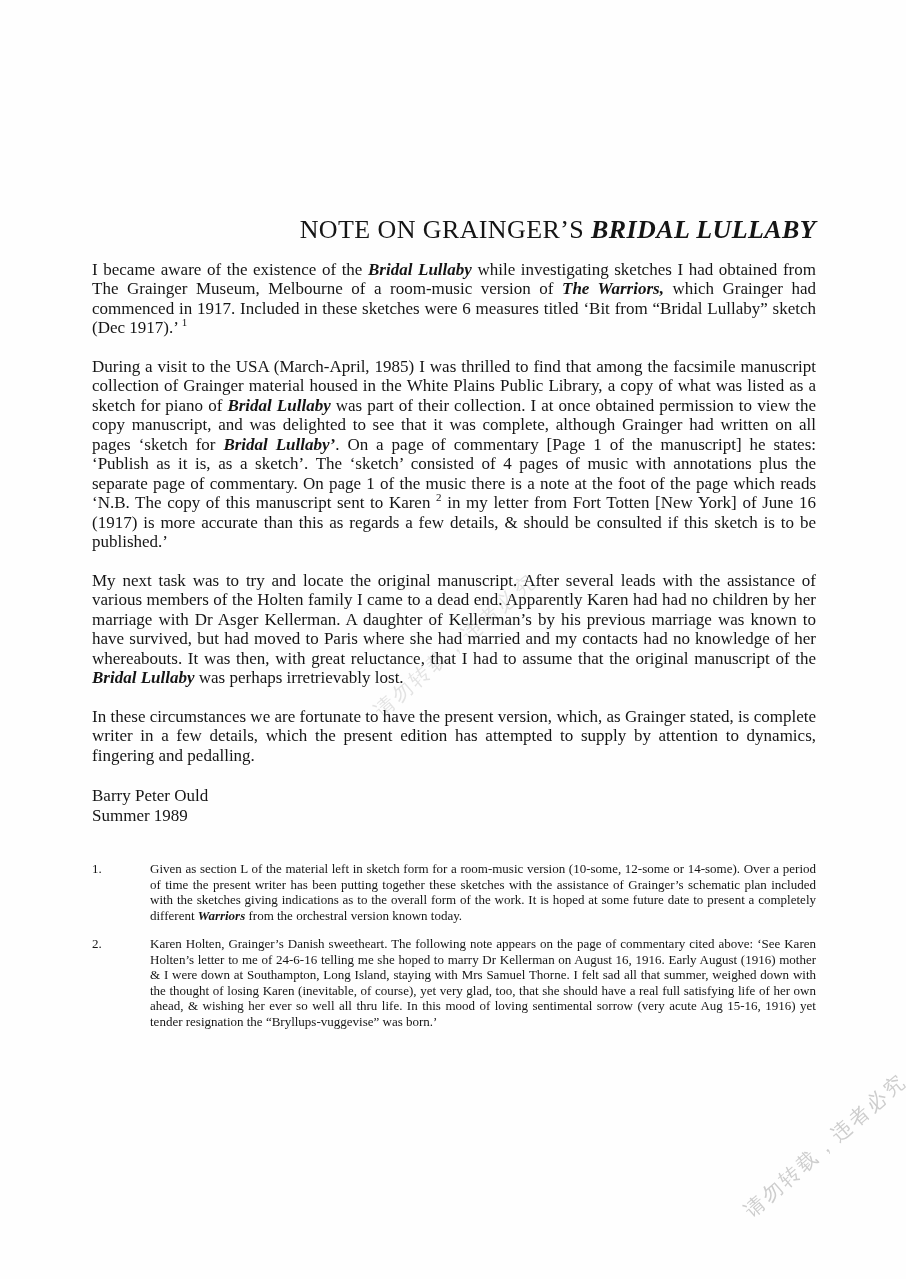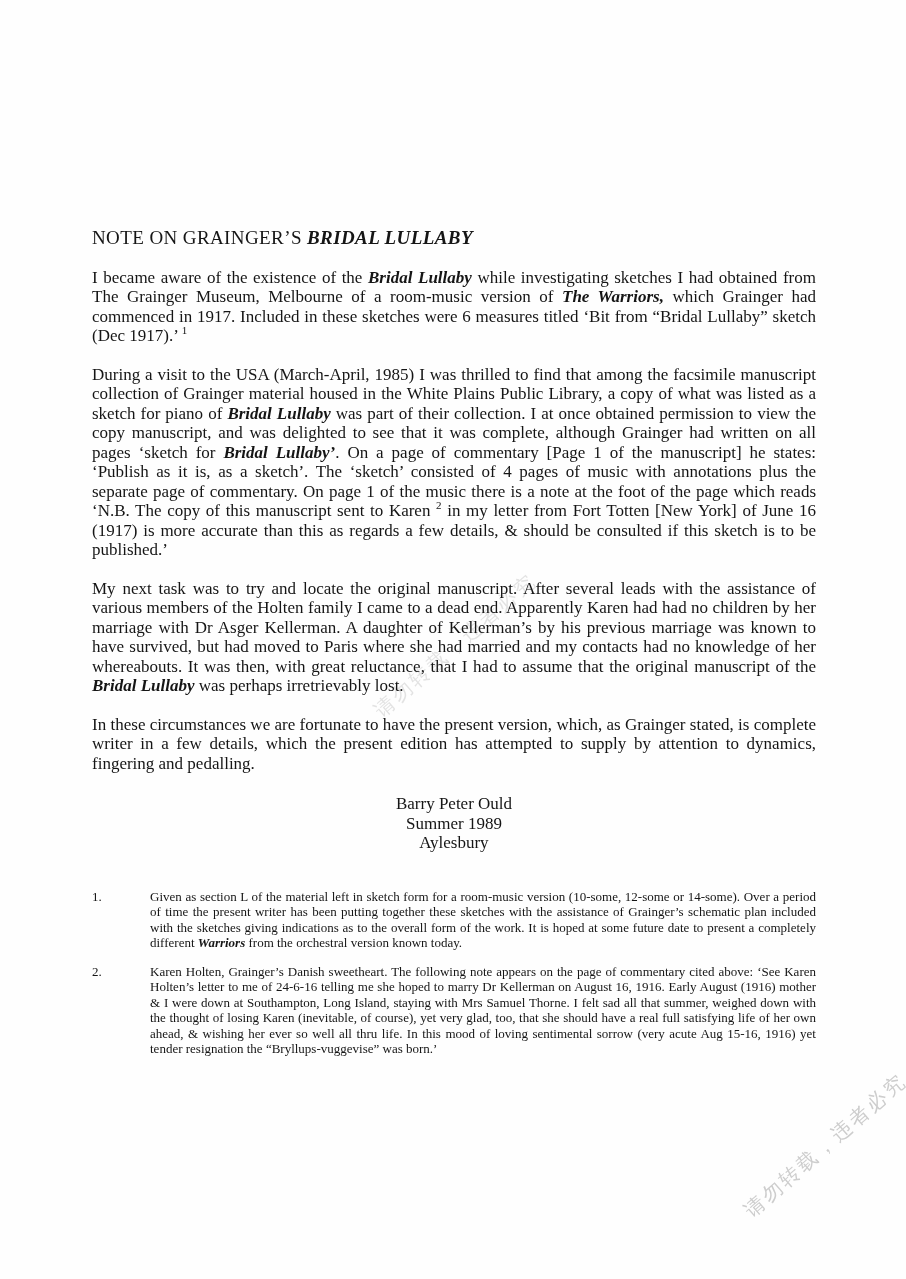--- a/index.html
+++ b/index.html
@@ -13,40 +13,40 @@
     color: #151515;
     font-family: "Liberation Serif", "DejaVu Serif", serif;
   }
   .content {
     position: absolute;
     left: 92px;
     top: 220px;
     width: 724px;
   }
   .title {
-    margin: 8px 0 20px 0;
-    font-size: 19px;
+    margin: 0 0 20px 0;
+    font-size: 26px;
     font-weight: 400;
-    text-align: left;
+    text-align: right;
     letter-spacing: 0.4px;
     white-space: nowrap;
   }
   .body-text { font-size: 17px; line-height: 19.5px; }
   p.para {
     margin: 0 0 19px 0;
     text-align: justify;
     text-justify: inter-word;
   }
   .r-p  { }
   .r-bi { font-weight: 700; font-style: italic; }
   .r-i  { }
   sup.r-sup { font-size: 11px; line-height: 0; }
   .signature {
     margin-top: 21px;
-    text-align: center;
+    text-align: left;
   }
   .signature .sig-line { white-space: nowrap; }
   .footnotes {
     margin-top: 36px;
     font-size: 13px;
     line-height: 15.5px;
   }
   .footnote { display: flex; margin-bottom: 13px; }
   .fn-num { flex: 0 0 27px; }
   .fn-text { flex: 1; text-align: justify; margin-left: 31px; }
@@ -80,21 +80,20 @@
 
     <p class="para"><span class="r-p">During a visit to the USA (March-April, 1985) I was thrilled to find that among the facsimile manuscript collection of Grainger material housed in the White Plains Public Library, a copy of what was listed as a sketch for piano of </span><span class="r-bi">Bridal Lullaby</span><span class="r-p"> was part of their collection. I at once obtained permission to view the copy manuscript, and was delighted to see that it was complete, although Grainger had written on all pages ‘sketch for </span><span class="r-bi">Bridal Lullaby’</span><span class="r-p">. On a page of commentary [Page 1 of the manuscript] he states: ‘Publish as it is, as a sketch’. The ‘sketch’ consisted of 4 pages of music with annotations plus the separate page of commentary. On page 1 of the music there is a note at the foot of the page which reads ‘N.B. The copy of this manuscript sent to Karen </span><sup class="r-sup">2</sup><span class="r-p"> in my letter from Fort Totten [New York] of June 16 (1917) is more accurate than this as regards a few details, &amp; should be consulted if this sketch is to be published.’</span></p>
 
     <p class="para"><span class="r-p">My next task was to try and locate the original manuscript. After several leads with the assistance of various members of the Holten family I came to a dead end. Apparently Karen had had no children by her marriage with Dr Asger Kellerman. A daughter of Kellerman’s by his previous marriage was known to have survived, but had moved to Paris where she had married and my contacts had no knowledge of her whereabouts. It was then, with great reluctance, that I had to assume that the original manuscript of the </span><span class="r-bi">Bridal Lullaby</span><span class="r-p"> was perhaps irretrievably lost.</span></p>
 
     <p class="para"><span class="r-p">In these circumstances we are fortunate to have the present version, which, as Grainger stated, is complete writer in a few details, which the present edition has attempted to supply by attention to dynamics, fingering and pedalling.</span></p>
 
     <div class="signature">
       <div class="sig-line">Barry Peter Ould</div>
       <div class="sig-line">Summer 1989</div>
-      <div class="sig-line">Aylesbury</div>
     </div>
 
     <div class="footnotes">
       <div class="footnote">
         <div class="fn-num">1.</div>
         <div class="fn-text"><span class="r-p">Given as section L of the material left in sketch form for a room-music version (10-some, 12-some or 14-some). Over a period of time the present writer has been putting together these sketches with the assistance of Grainger’s schematic plan included with the sketches giving indications as to the overall form of the work. It is hoped at some future date to present a completely different </span><span class="r-bi">Warriors</span><span class="r-p"> from the orchestral version known today.</span></div>
       </div>
       <div class="footnote">
         <div class="fn-num">2.</div>
         <div class="fn-text"><span class="r-p">Karen Holten, Grainger’s Danish sweetheart. The following note appears on the page of commentary cited above: ‘See Karen Holten’s letter to me of 24-6-16 telling me she hoped to marry Dr Kellerman on August 16, 1916. Early August (1916) mother &amp; I were down at Southampton, Long Island, staying with Mrs Samuel Thorne. I felt sad all that summer, weighed down with the thought of losing Karen (inevitable, of course), yet very glad, too, that she should have a real full satisfying life of her own ahead, &amp; wishing her </span><span class="r-i">ever so well</span><span class="r-p"> all thru life. In this mood of loving sentimental sorrow (very acute Aug 15-16, 1916) yet tender resignation the “Bryllups-vuggevise” was born.’</span></div>

